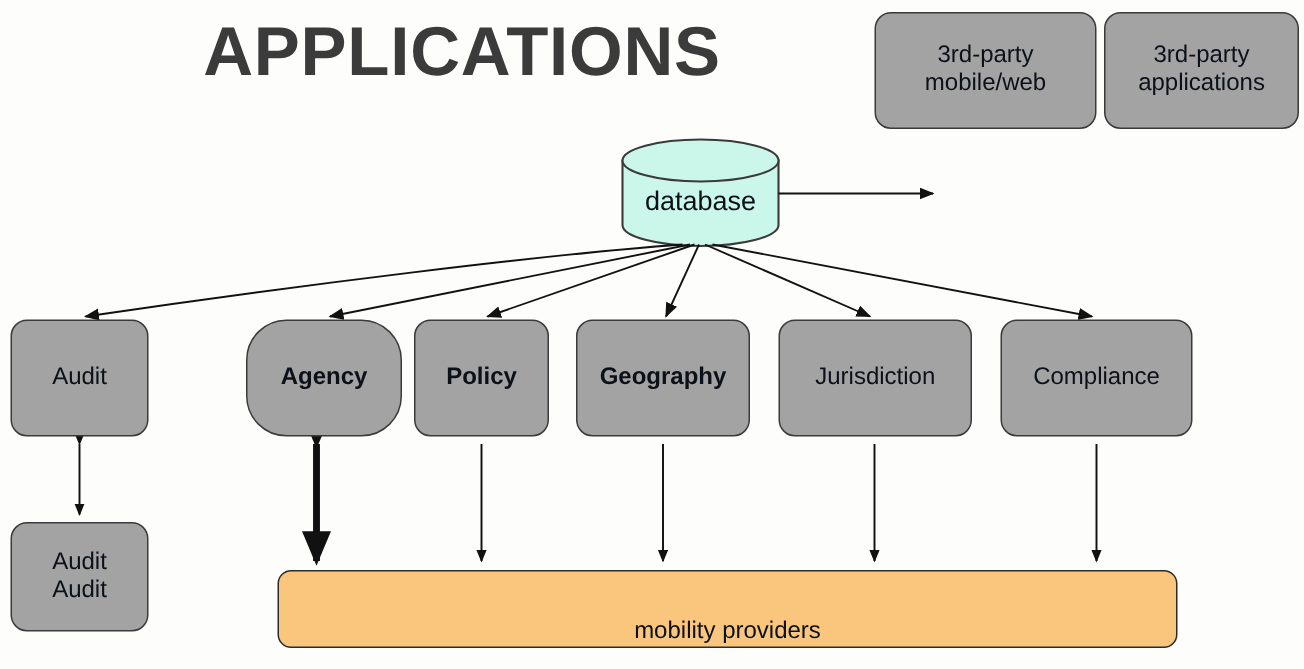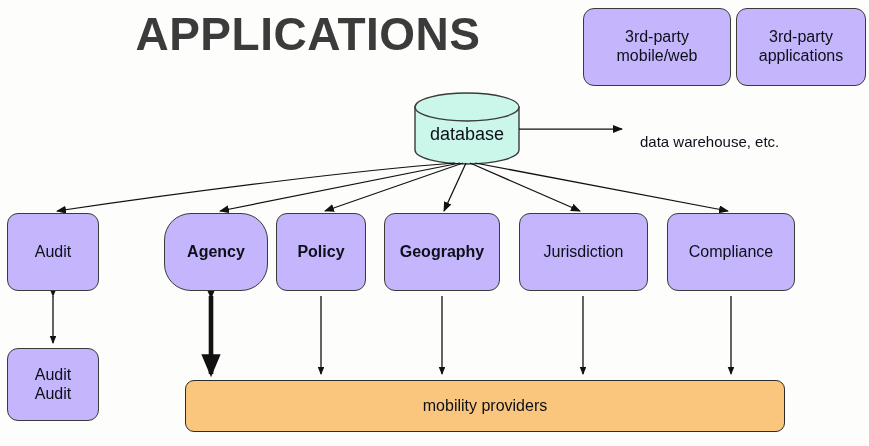--- a/index.html
+++ b/index.html
@@ -31,28 +31,29 @@
     position: absolute;
     box-sizing: border-box;
     display: flex;
     align-items: center;
     justify-content: center;
     text-align: center;
     color: #0c1018;
     line-height: 1.18;
   }
   .mint {
-    background: #c4b5fd;
+    background: #a3a3a3;
     border: 1.4px solid #3a3a3a;
     border-radius: 11px;
   }
   .orange {
     background: #fac67e;
     border: 1.4px solid #2b2b2b;
     border-radius: 9px;
+    align-items: flex-end;
   }
   .bold { font-weight: bold; }
 
   #title {
     position: absolute;
     left: 118px;
     top: 3px;
     width: 380px;
     height: 62px;
     display: flex;
@@ -173,21 +174,20 @@
       <span>applications</span>
     </div>
   </div>
 
   <div id="dbwrap">
     <div id="dbtext">database</div>
   </div>
 
   <div id="sidenote">
     <br>
-    <span>data warehouse, etc.</span>
   </div>
 
   <div class="node mint row1" id="b-audit">
     <span>Audit</span>
   </div>
   <div class="node mint row1 bold" id="b-agency">
     <span>Agency</span>
   </div>
   <div class="node mint row1 bold" id="b-policy">
     <span>Policy</span>

